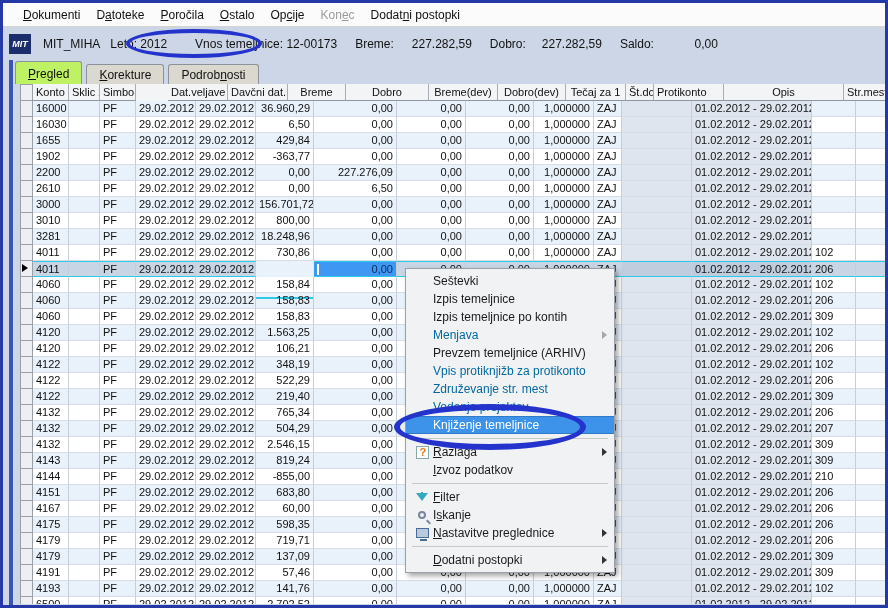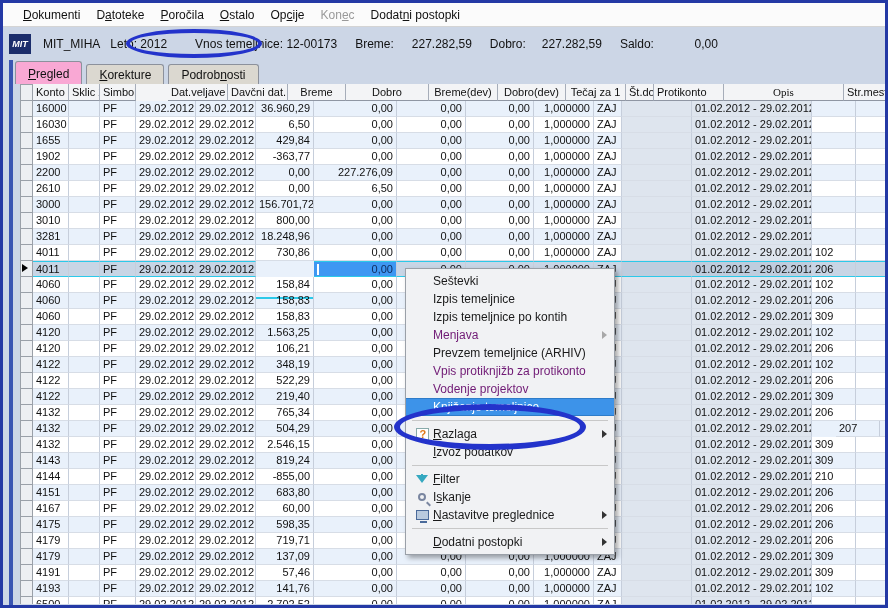--- a/index.html
+++ b/index.html
@@ -26,21 +26,21 @@
 
   
   .ellipse { position:absolute; border:5px solid #2333cb; border-radius:50%; background:transparent; z-index:55; }
   #ellipse-batch { left:126px; top:29px; width:136px; height:29px; border-width:4px; }
   #ellipse-menu  { left:394px; top:404px; width:192px; height:46px; border-width:6px; }
 
   
   #tabs { position:absolute; left:15px; top:61px; height:23px; display:flex; align-items:flex-end; z-index:4; }
   .tab { border:1px solid #8c919c; border-bottom:none; border-radius:3px 3px 0 0; padding:3px 12px 4px 12px;
          background:#dbd8d0; margin-right:4px; height:20px; white-space:nowrap; }
-  .tab.active { background:#f9a8d4; height:23px; padding-top:5px; font-size:12px; position:relative; z-index:2; }
+  .tab.active { background:#bef264; height:23px; padding-top:5px; font-size:12px; position:relative; z-index:2; }
   .tab u { text-decoration:underline; }
 
   
   #gutter { position:absolute; left:3px; top:60px; width:17px; bottom:3px; background:#ccd6e6; }
   #gutter .vline { position:absolute; left:6px; top:0; bottom:0; width:4px; background:#3a55b2; }
 
   
   #grid { position:absolute; left:20px; top:84px; right:3px; bottom:4px; overflow:hidden;
           background:#fff; font-size:11px; }
   .grow { display:flex; height:16px; line-height:15px; }
@@ -62,21 +62,21 @@
   .caret { position:absolute; left:3px; top:2px; width:2px; height:11px; background:#fff; }
   .rowmark { position:absolute; left:1px; top:3px; width:0; height:0;
              border-top:4px solid transparent; border-bottom:4px solid transparent; border-left:6px solid #000; }
 
   
   #ctxmenu { position:absolute; left:405px; top:268px; width:210px; background:#f1f2f4;
              border:1px solid #9aa0a8; box-shadow:3px 3px 5px rgba(0,0,0,0.35); z-index:40; padding:3px 0; }
   .cm-item { height:18px; display:flex; align-items:center; padding-left:5px; position:relative; color:#1a1a1a; }
   .cm-item .cm-ico { width:22px; flex:0 0 22px; display:flex; align-items:center; justify-content:center; }
   .cm-item .cm-label { white-space:nowrap; }
-  .cm-item.disabled { color:#701a75;text-align:right; }
+  .cm-item.disabled { color:#0369a1;text-align:right; }
   .cm-item.highlighted { background:#3d93e9; border-top:1px solid #2e7cc9; border-bottom:1px solid #2e7cc9; color:#fff; }
   .cm-item u { text-decoration:underline; }
   .cm-sep { height:9px; position:relative; }
   .cm-sep:after { content:""; position:absolute; left:6px; right:6px; top:4px; border-top:1px solid #c8c8c8; }
   .cm-arrow { position:absolute; right:7px; top:5px; width:0; height:0;
               border-top:4px solid transparent; border-bottom:4px solid transparent; border-left:5px solid #333; }
   .cm-item.disabled .cm-arrow { border-left-color:#a8a8a8; }
   
   .ico-help { width:13px; height:13px; background:#fff; border:1px solid #8aa; position:relative; }
   .ico-help:after { content:"?"; position:absolute; left:3px; top:-1px; color:#e07818; font-weight:bold; font-size:11px; }
@@ -137,21 +137,21 @@
         <div class="gcell" style="width: 36px; flex-basis: 36px;">Simbol</div>
         <div class="gcell" style="width: 60px; flex-basis: 60px; margin-left: 32px;">Dat.veljave</div>
         <div class="gcell" style="width: 60px; flex-basis: 60px;">Davčni dat.</div>
         <div class="gcell al-c" style="width: 58px; flex-basis: 58px;">Breme</div>
         <div class="gcell al-c" style="width: 83px; flex-basis: 83px;">Dobro</div>
         <div class="gcell al-c" style="width: 69px; flex-basis: 69px;">Breme(dev)</div>
         <div class="gcell al-c" style="width: 68px; flex-basis: 68px;">Dobro(dev)</div>
         <div class="gcell al-c" style="width: 60px; flex-basis: 60px;">Tečaj za 1</div>
         <div class="gcell" style="width: 28px; flex-basis: 28px;">Št.dok.</div>
         <div class="gcell" style="width: 70px; flex-basis: 70px;">Protikonto</div>
-        <div class="gcell al-c" style="width: 120px; flex-basis: 120px; font-family: Liberation Serif, serif;">Opis</div>
+        <div class="gcell al-c" style="width: 120px; flex-basis: 120px;">Opis</div>
         <div class="gcell" style="width: 44px; flex-basis: 44px;">Str.mesto</div>
         <div class="gcell" style="width: 40px; flex-basis: 40px;">Partner</div>
       </div>
       <div class="grow row-a">
         <div class="sel-cell"></div>
         <div class="gcell" style="width: 36px; flex-basis: 36px;">16000</div>
         <div class="gcell" style="width: 31px; flex-basis: 31px;"></div>
         <div class="gcell" style="width: 36px; flex-basis: 36px;">PF</div>
         <div class="gcell" style="width: 60px; flex-basis: 60px;">29.02.2012</div>
         <div class="gcell" style="width: 60px; flex-basis: 60px;">29.02.2012</div>
@@ -518,21 +518,21 @@
         <div class="gcell" style="width: 60px; flex-basis: 60px;">29.02.2012</div>
         <div class="gcell" style="width: 60px; flex-basis: 60px;">29.02.2012</div>
         <div class="gcell al-r" style="width: 58px; flex-basis: 58px;">504,29</div>
         <div class="gcell al-r" style="width: 83px; flex-basis: 83px;">0,00</div>
         <div class="gcell al-r" style="width: 69px; flex-basis: 69px;">0,00</div>
         <div class="gcell al-r" style="width: 68px; flex-basis: 68px;">0,00</div>
         <div class="gcell al-r" style="width: 60px; flex-basis: 60px;">1,000000</div>
         <div class="gcell" style="width: 28px; flex-basis: 28px;">ZAJ</div>
         <div class="gcell graycol" style="width: 70px; flex-basis: 70px;"></div>
         <div class="gcell al-r graycol" style="width: 120px; flex-basis: 120px;">01.02.2012 - 29.02.2012</div>
-        <div class="gcell" style="width: 44px; flex-basis: 44px; margin-left: 24px;">207</div>
+        <div class="gcell" style="width: 44px; flex-basis: 44px;">207</div>
         <div class="gcell" style="width: 40px; flex-basis: 40px;"></div>
       </div>
       <div class="grow row-b">
         <div class="sel-cell"></div>
         <div class="gcell" style="width: 36px; flex-basis: 36px;">4132</div>
         <div class="gcell" style="width: 31px; flex-basis: 31px;"></div>
         <div class="gcell" style="width: 36px; flex-basis: 36px;">PF</div>
         <div class="gcell" style="width: 60px; flex-basis: 60px;">29.02.2012</div>
         <div class="gcell" style="width: 60px; flex-basis: 60px;">29.02.2012</div>
         <div class="gcell al-r" style="width: 58px; flex-basis: 58px;">2.546,15</div>
@@ -746,20 +746,24 @@
         <span class="cm-label">Menjava</span>
         <span class="cm-arrow"></span>
       </div>
       <div class="cm-item">
         <span class="cm-ico"></span>
         <span class="cm-label">Prevzem temeljnice (ARHIV)</span>
       </div>
       <div class="cm-item disabled">
         <span class="cm-ico"></span>
         <span class="cm-label">Vpis protiknjižb za protikonto</span>
+      </div>
+      <div class="cm-item disabled">
+        <span class="cm-ico"></span>
+        <span class="cm-label">Združevanje str. mest</span>
       </div>
       <div class="cm-item disabled">
         <span class="cm-ico"></span>
         <span class="cm-label">Vodenje projektov</span>
       </div>
       <div class="cm-item highlighted">
         <span class="cm-ico"></span>
         <span class="cm-label">Knjiženje temeljnice</span>
       </div>
       <div class="cm-sep"></div>

